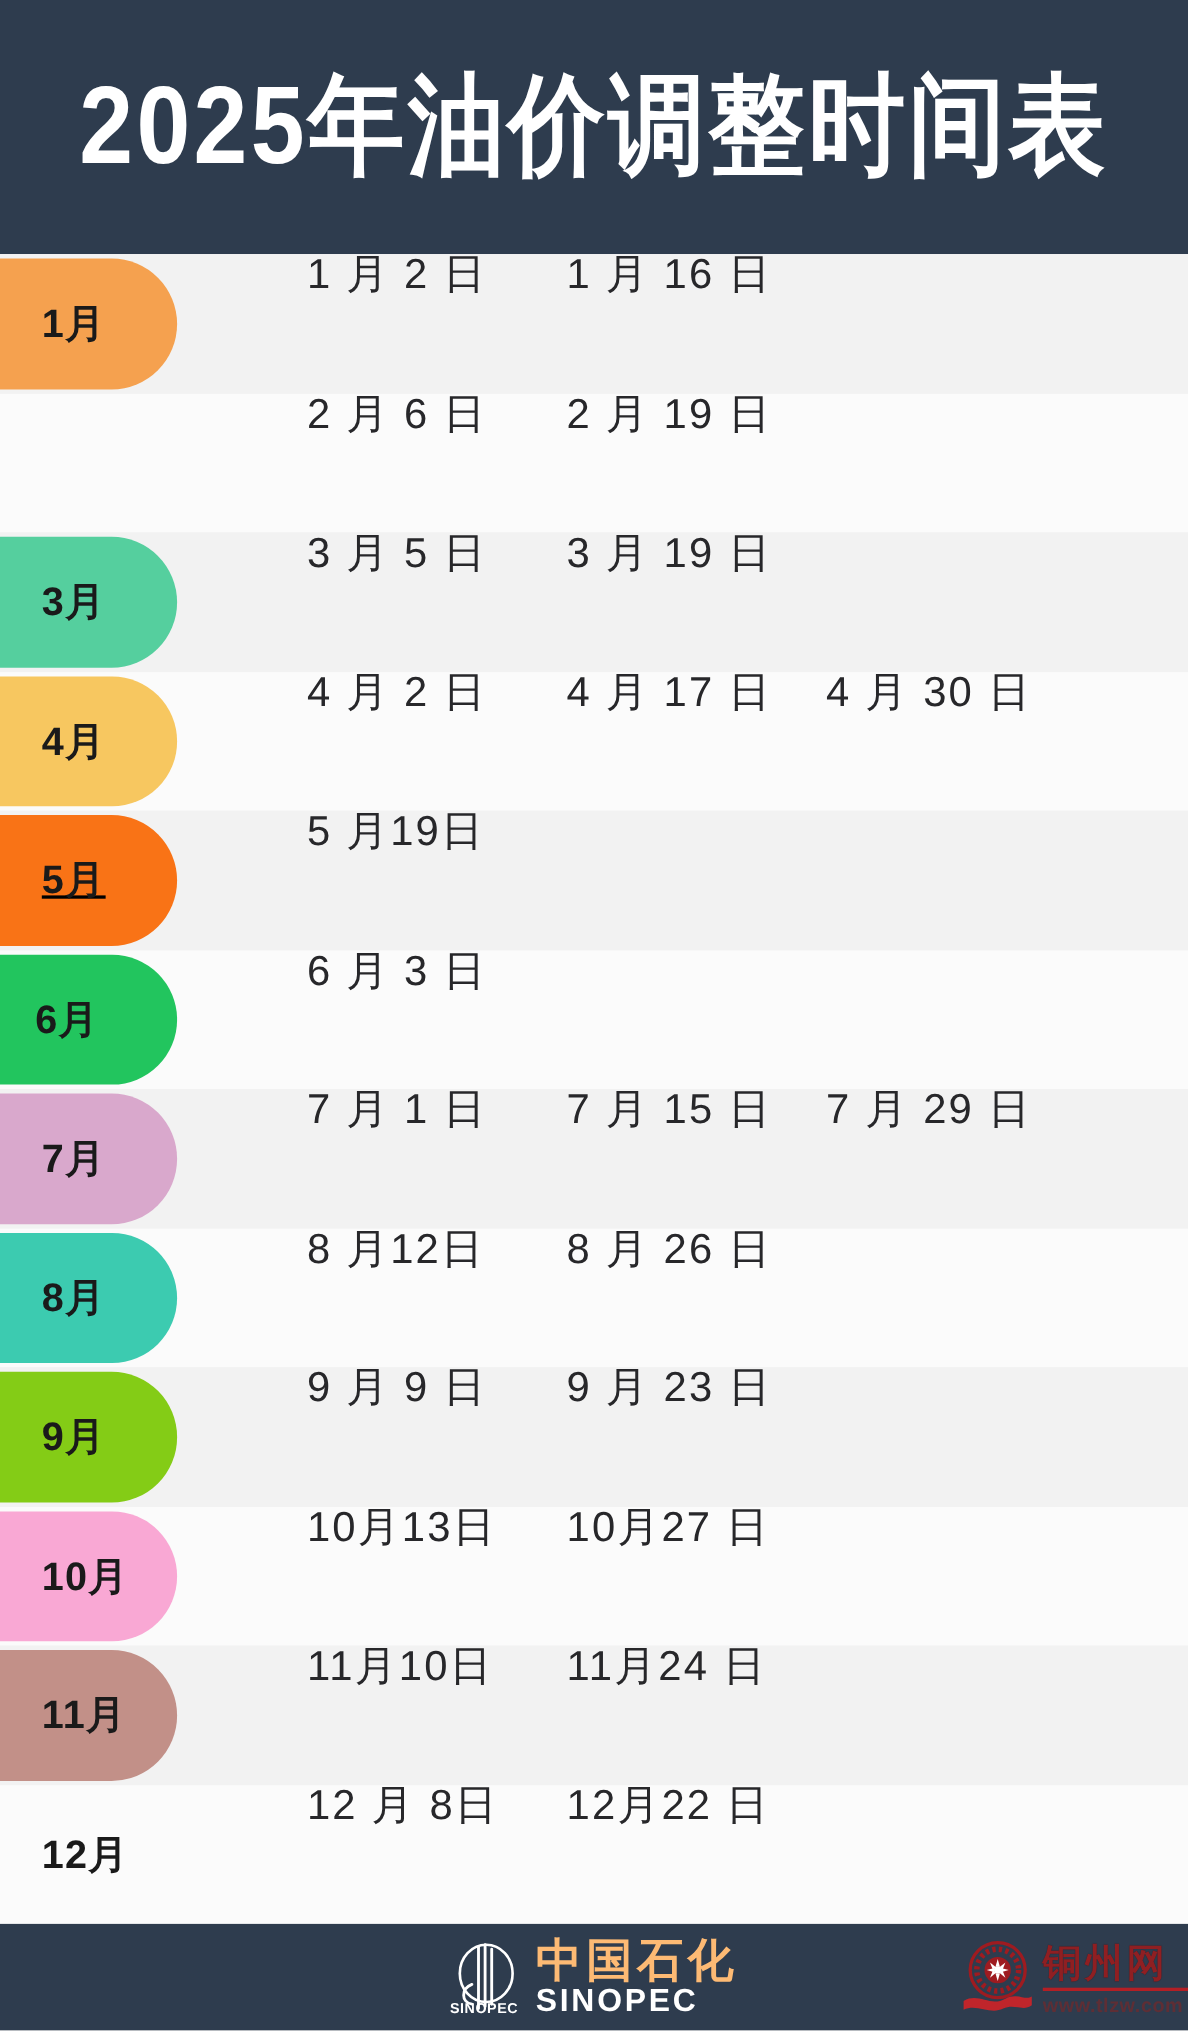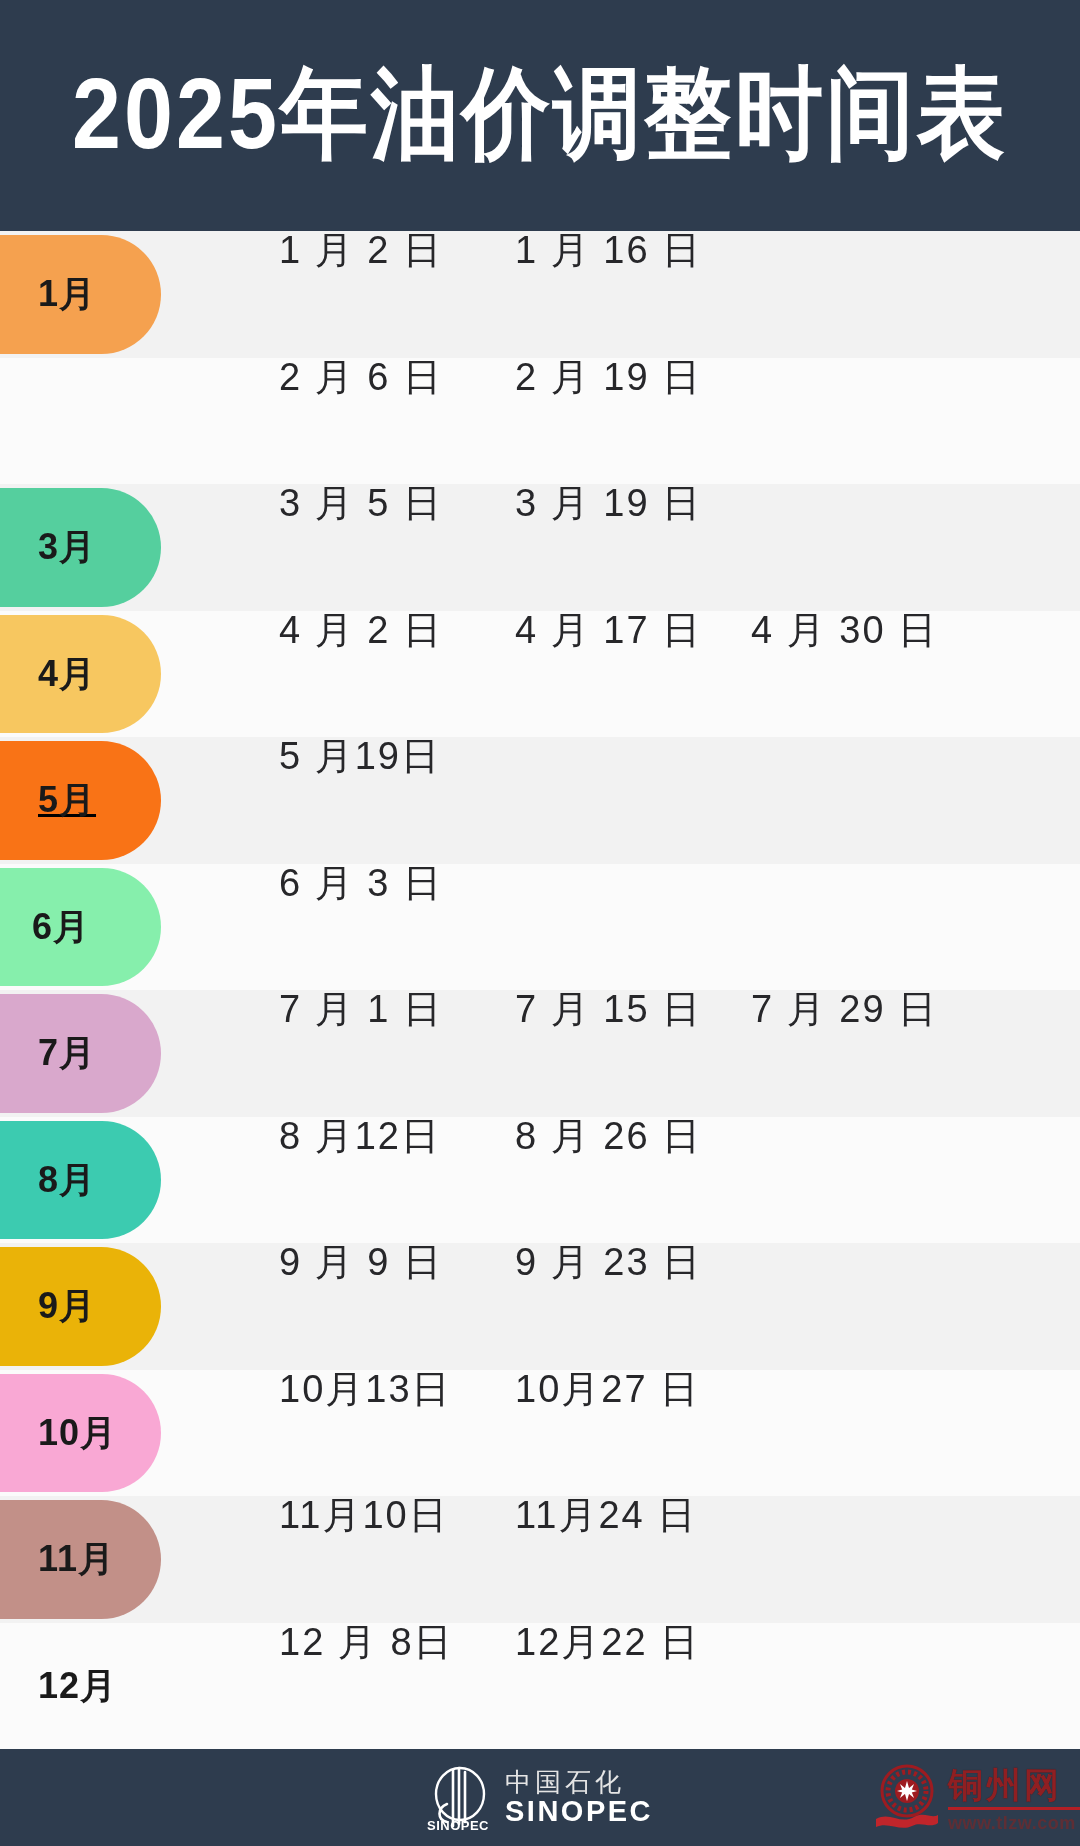--- a/index.html
+++ b/index.html
@@ -124,23 +124,23 @@
     position: relative;
     flex: 0 0 auto;
   }
   .brand-text {
     display: flex;
     flex-direction: column;
     justify-content: center;
     line-height: 1.05;
   }
   .brand-cn {
-    color: #e5e5e5;
-    font-size: 26px;
-    font-weight: 400;
+    color: #fdba74;
+    font-size: 42px;
+    font-weight: 700;
     letter-spacing: 4px;
   }
   .brand-en {
     color: #ffffff;
     font-size: 29px;
     font-weight: 700;
     letter-spacing: 2.5px;
   }
 
   .watermark {
@@ -241,21 +241,21 @@
         <div class="month-pill" style="background: #f97316; text-decoration: underline;">
           <div class="month-label">5月</div>
         </div>
         <div class="dates">
           <div class="date-cell">5 月19日</div>
           <div class="date-cell empty"></div>
           <div class="date-cell empty"></div>
         </div>
       </div>
       <div class="row stripe-b">
-        <div class="month-pill" style="background: #86efac; padding-left: 32px;">
+        <div class="month-pill" style="background: #22c55e; padding-left: 32px;">
           <div class="month-label">6月</div>
         </div>
         <div class="dates">
           <div class="date-cell">6 月 3 日</div>
           <div class="date-cell empty"></div>
         </div>
       </div>
       <div class="row stripe-a">
         <div class="month-pill" style="background: rgb(217, 168, 204);">
           <div class="month-label">7月</div>
@@ -270,21 +270,21 @@
         <div class="month-pill" style="background: rgb(60, 203, 176);">
           <div class="month-label">8月</div>
         </div>
         <div class="dates">
           <div class="date-cell">8 月12日</div>
           <div class="date-cell">8 月 26 日</div>
           <div class="date-cell empty"></div>
         </div>
       </div>
       <div class="row stripe-a">
-        <div class="month-pill" style="background: #eab308;">
+        <div class="month-pill" style="background: #84cc16;">
           <div class="month-label">9月</div>
         </div>
         <div class="dates">
           <div class="date-cell">9 月 9 日</div>
           <div class="date-cell">9 月 23 日</div>
           <div class="date-cell empty"></div>
         </div>
       </div>
       <div class="row stripe-b">
         <div class="month-pill" style="background: #f9a8d4;">

